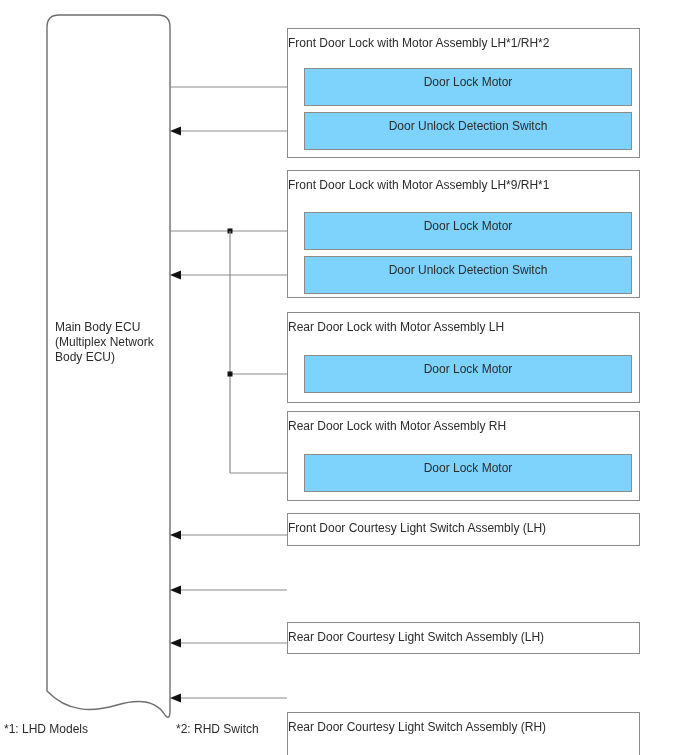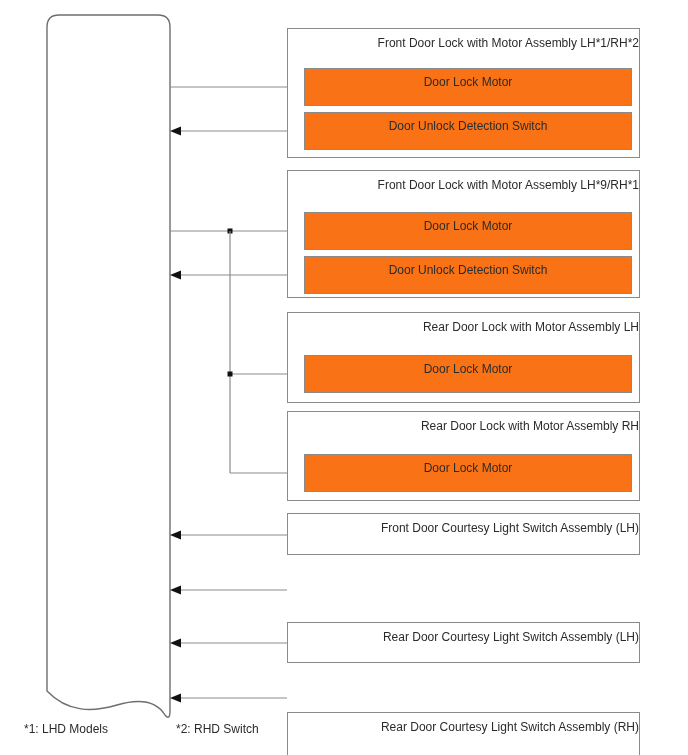--- a/index.html
+++ b/index.html
@@ -26,32 +26,32 @@
   .module-box {
     position: absolute;
     left: 287px;
     width: 353px;
     border: 1px solid #8a8a8a;
     background: #ffffff;
     box-sizing: border-box;
   }
   .module-title {
     padding-top: 7px;
-    text-align: right;
+    text-align: left;
     font-size: 12px;
     line-height: 14px;
     white-space: nowrap;
   }
   .component-box {
     position: absolute;
     left: 304px;
     width: 328px;
     height: 38px;
     border: 1px solid #8a8a8a;
-    background: #f97316;
+    background: #7dd3fc;
     box-sizing: border-box;
   }
   .component-label {
     padding-top: 6px;
     text-align: center;
     font-size: 12px;
     line-height: 14px;
     white-space: nowrap;
   }
   #ecu-label {
@@ -61,21 +61,21 @@
     font-size: 12px;
     line-height: 15px;
   }
   .footnote {
     position: absolute;
     top: 722px;
     font-size: 12px;
     line-height: 14px;
     white-space: nowrap;
   }
-  #footnote-1 { left: 24px; }
+  #footnote-1 { left: 4px; }
   #footnote-2 { left: 176px; }
 </style>
 </head>
 <body>
 
 <div id="stage">
 
   <svg id="connector-layer" width="688" height="755" viewBox="0 0 688 755" aria-hidden="true">
 
     <path d="M 59,15 Q 47,15 47,27 L 47,691
@@ -112,20 +112,25 @@
     <line x1="287" y1="590" x2="180" y2="590" stroke="#8c8c8c" stroke-width="1.2"></line>
     <polygon points="170,590 181,585.5 181,594.5" fill="#111111"></polygon>
 
     <line x1="287" y1="643" x2="180" y2="643" stroke="#8c8c8c" stroke-width="1.2"></line>
     <polygon points="170,643 181,638.5 181,647.5" fill="#111111"></polygon>
 
     <line x1="287" y1="698" x2="180" y2="698" stroke="#8c8c8c" stroke-width="1.2"></line>
     <polygon points="170,698 181,693.5 181,702.5" fill="#111111"></polygon>
   </svg>
 
+  <div id="ecu-label">
+    <div>Main Body ECU</div>
+    <div>(Multiplex Network</div>
+    <div>Body ECU)</div>
+  </div>
 
   <div class="module-box" style="top:28px;height:130px;">
     <div class="module-title">Front Door Lock with Motor Assembly LH*1/RH*2</div>
   </div>
   <div class="component-box" style="top:68px;">
     <div class="component-label">Door Lock Motor</div>
   </div>
   <div class="component-box" style="top:112px;">
     <div class="component-label">Door Unlock Detection Switch</div>
   </div>
@@ -147,26 +152,26 @@
     <div class="component-label">Door Lock Motor</div>
   </div>
 
   <div class="module-box" style="top:411px;height:90px;">
     <div class="module-title">Rear Door Lock with Motor Assembly RH</div>
   </div>
   <div class="component-box" style="top:454px;">
     <div class="component-label">Door Lock Motor</div>
   </div>
 
-  <div class="module-box" style="top:513px;height:42px;">
+  <div class="module-box" style="top:513px;height:33px;">
     <div class="module-title">Front Door Courtesy Light Switch Assembly (LH)</div>
   </div>
 
 
-  <div class="module-box" style="top:622px;height:41px;">
+  <div class="module-box" style="top:622px;height:32px;">
     <div class="module-title">Rear Door Courtesy Light Switch Assembly (LH)</div>
   </div>
 
   <div class="module-box" style="top:712px;height:59px;">
     <div class="module-title">Rear Door Courtesy Light Switch Assembly (RH)</div>
   </div>
 
   <div class="footnote" id="footnote-1">*1: LHD Models</div>
   <div class="footnote" id="footnote-2">*2: RHD Switch</div>
 

